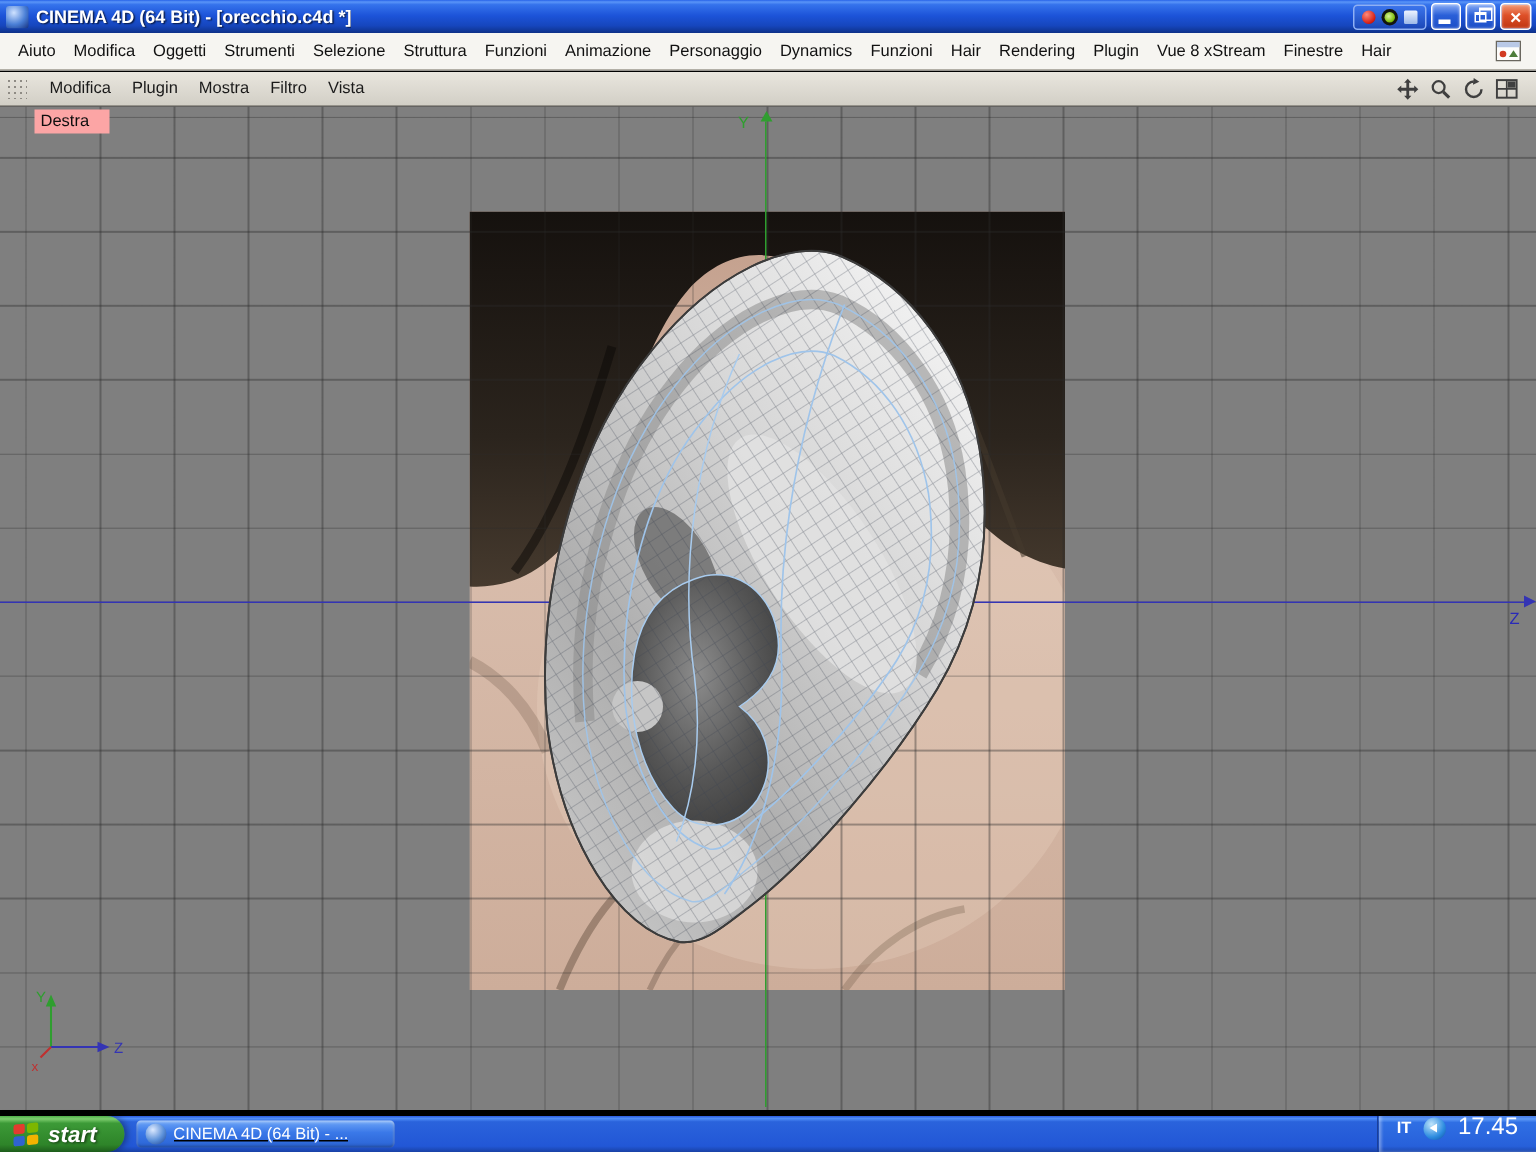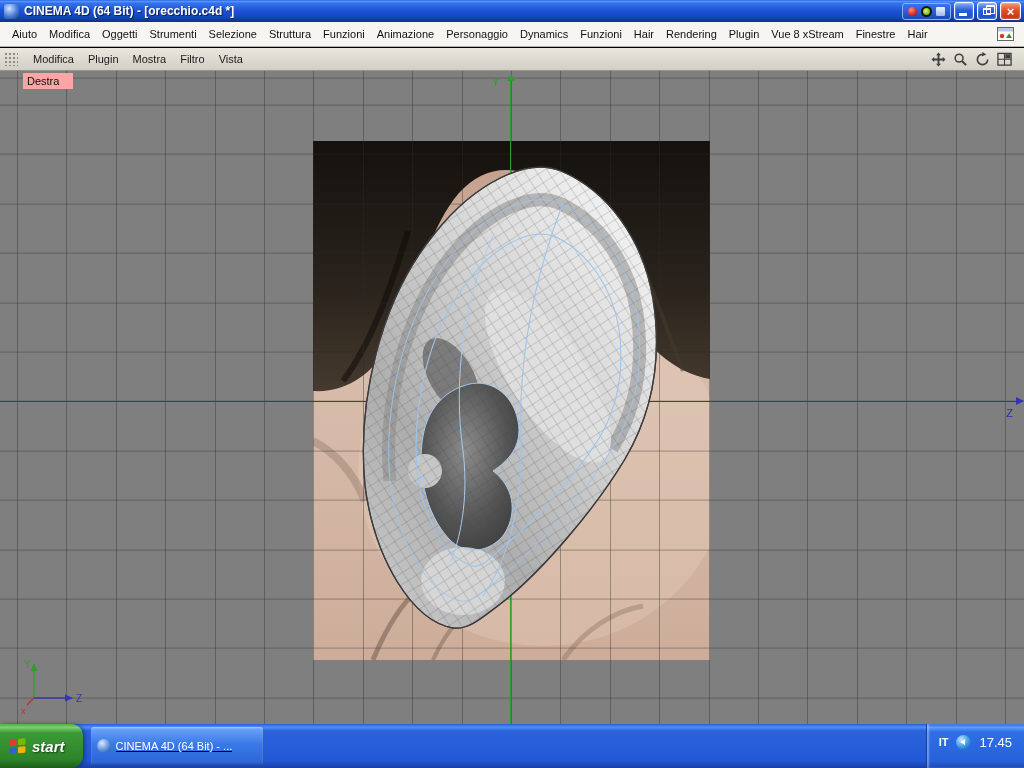--- a/index.html
+++ b/index.html
@@ -77,21 +77,21 @@
     border-top:4px solid transparent; border-bottom:4px solid transparent; border-left:8px solid #3434b4; }
   .axis-y-label { position:absolute; left:492px; top:5px; color:#2f9e2f; font-size:11px; z-index:5; }
   .axis-z-label { position:absolute; right:11px; top:336px; color:#2a2ab8; font-size:11px; z-index:5; }
   .ear { position:absolute; left:313px; top:70px; width:397px; height:519px; z-index:4; }
   .vp-label { position:absolute; left:2px; top:2px; z-index:5; background:#fca5a5; color:#0e0e0e;
     font-size:11px; padding:2px 14px 2px 4px;margin-left:21px; }
   .gizmo { position:absolute; left:20px; bottom:24px; z-index:5; }
 
   
   .taskbar {
-    position:absolute; left:0; right:0; bottom:0; height:44px;
+    position:absolute; left:0; right:0; bottom:0; height:24px;
     background:linear-gradient(180deg,#2a5ade 0%,#4f8df8 7%,#2a63dc 16%,#2257d6 84%,#1941a5 100%);
     display:flex; align-items:stretch; z-index:10;
   }
   .start {
     display:flex; align-items:center; gap:5px; padding:0 18px 0 8px; cursor:default;
     background:linear-gradient(180deg,#4fae49 0%,#7ece6f 8%,#3c9a37 20%,#2e8429 80%,#1d5c1b 100%);
     border-radius:0 12px 12px 0; box-shadow:2px 0 4px rgba(0,0,0,.35);
   }
   .start-label { color:#fff; font-size:15px; font-weight:bold; font-style:italic;
     text-shadow:1px 1px 2px rgba(0,0,0,.6); }
@@ -106,21 +106,21 @@
   .tray {
     margin-left:auto; display:flex; align-items:center; gap:8px; padding:0 12px 8px 12px;
     background:linear-gradient(180deg,#2a66e2 0%,#5f9bf8 8%,#2f6fe4 18%,#2760da 84%,#1c47ad 100%);
     border-left:1px solid #1a3f9a; box-shadow:inset 2px 0 2px rgba(255,255,255,.35);
   }
   .tray-lang { color:#fff; font-size:11px; font-weight:bold; }
   .tray-icon { width:15px; height:15px; border-radius:50%; position:relative;
     background:radial-gradient(circle at 35% 30%, #bfe4fb, #2d8ce0 60%, #0c4ba0); }
   .tray-icon::after { content:""; position:absolute; left:4px; top:4px;
     border-top:3px solid transparent; border-bottom:3px solid transparent; border-right:5px solid #fff; }
-  .tray-time { color:#fff; font-size:13px; }
+  .tray-time { color:#fff; font-size:16px; }
 </style>
 </head>
 <body>
 
 <div class="screen">
 
   <div class="titlebar">
     <div class="title-left">
       <span class="app-icon"></span>
       <span class="title-text">CINEMA 4D (64 Bit) - [orecchio.c4d *]</span>

